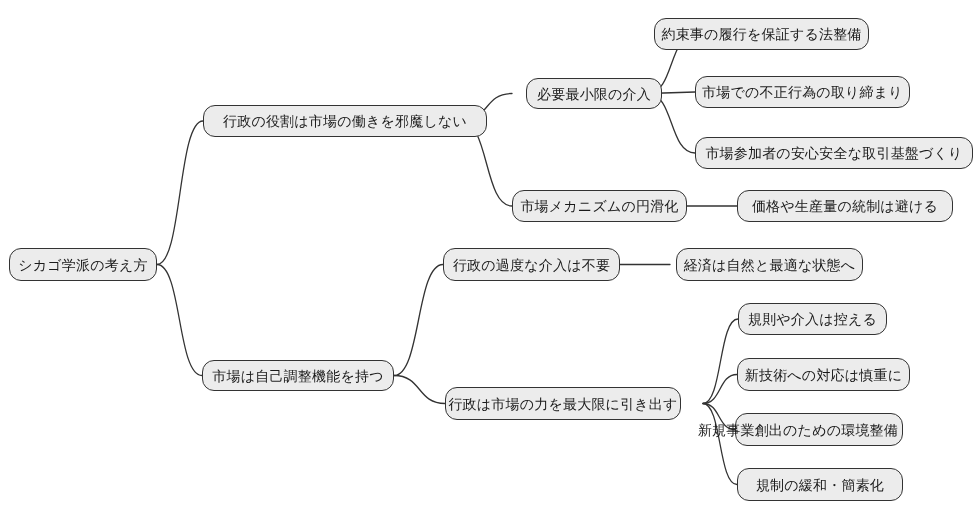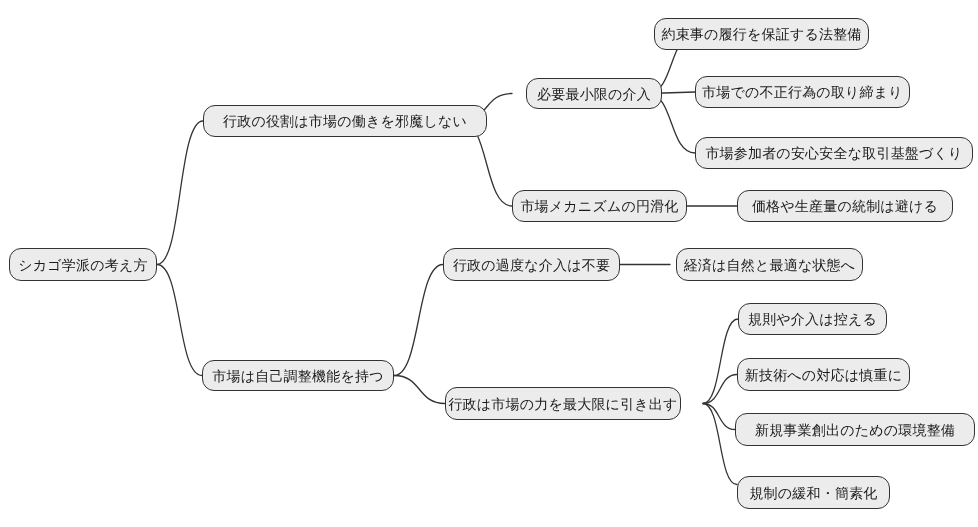--- a/index.html
+++ b/index.html
@@ -104,20 +104,20 @@
       </div>
       <div class="node" style="left: 445px; top: 387px; width: 236px; height: 33px;">
         <span class="node-label">行政は市場の力を最大限に引き出す</span>
       </div>
       <div class="node" style="left: 738px; top: 303px; width: 149px; height: 32px;">
         <span class="node-label">規則や介入は控える</span>
       </div>
       <div class="node" style="left: 737px; top: 358px; width: 173px; height: 33px; justify-content: center;">
         <span class="node-label">新技術への対応は慎重に</span>
       </div>
-      <div class="node" style="left: 735px; top: 413px; width: 240px; height: 33px;">
+      <div class="node" style="left: 735px; top: 413px; width: 168px; height: 33px; justify-content: flex-end;">
         <span class="node-label">新規事業創出のための環境整備</span>
       </div>
-      <div class="node" style="left: 737px; top: 468px; width: 153px; height: 33px; margin-top: 8px;">
+      <div class="node" style="left: 737px; top: 468px; width: 166px; height: 33px;">
         <span class="node-label">規制の緩和・簡素化</span>
       </div>
     </div>
 </div>
 
 </body></html>

